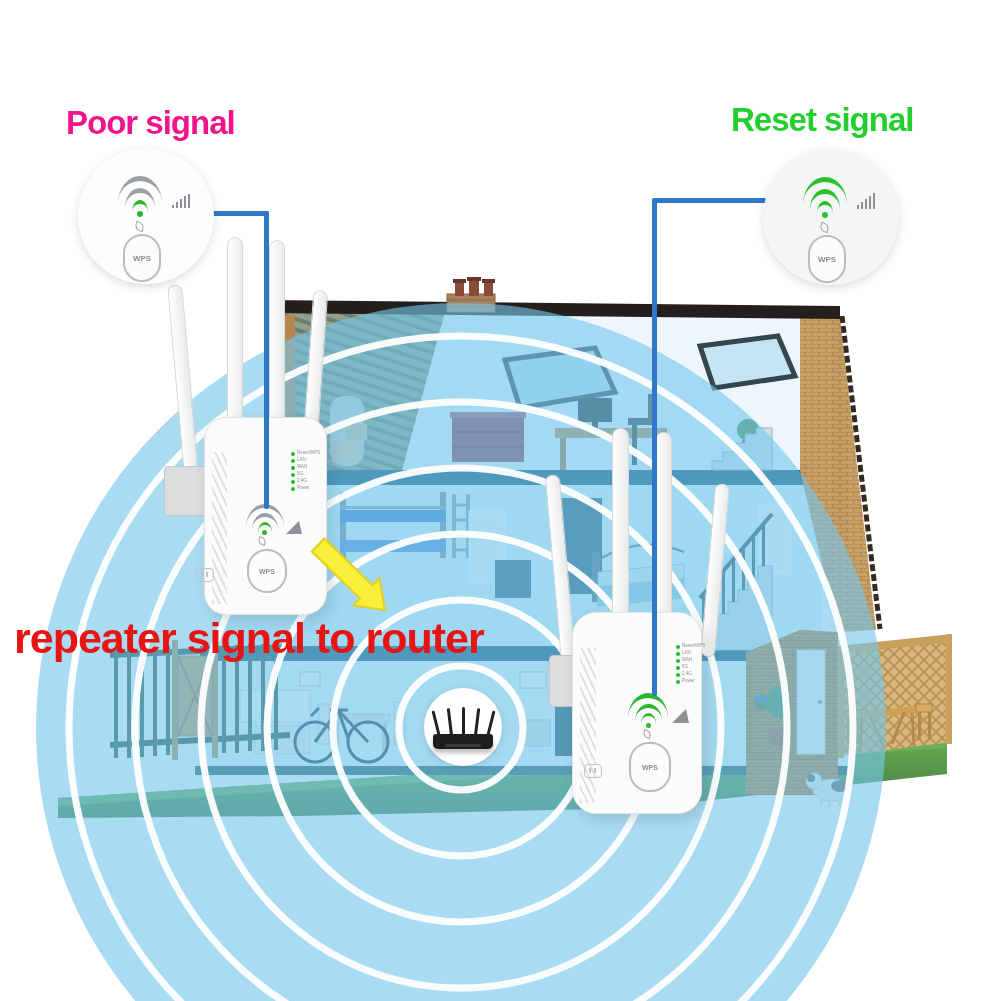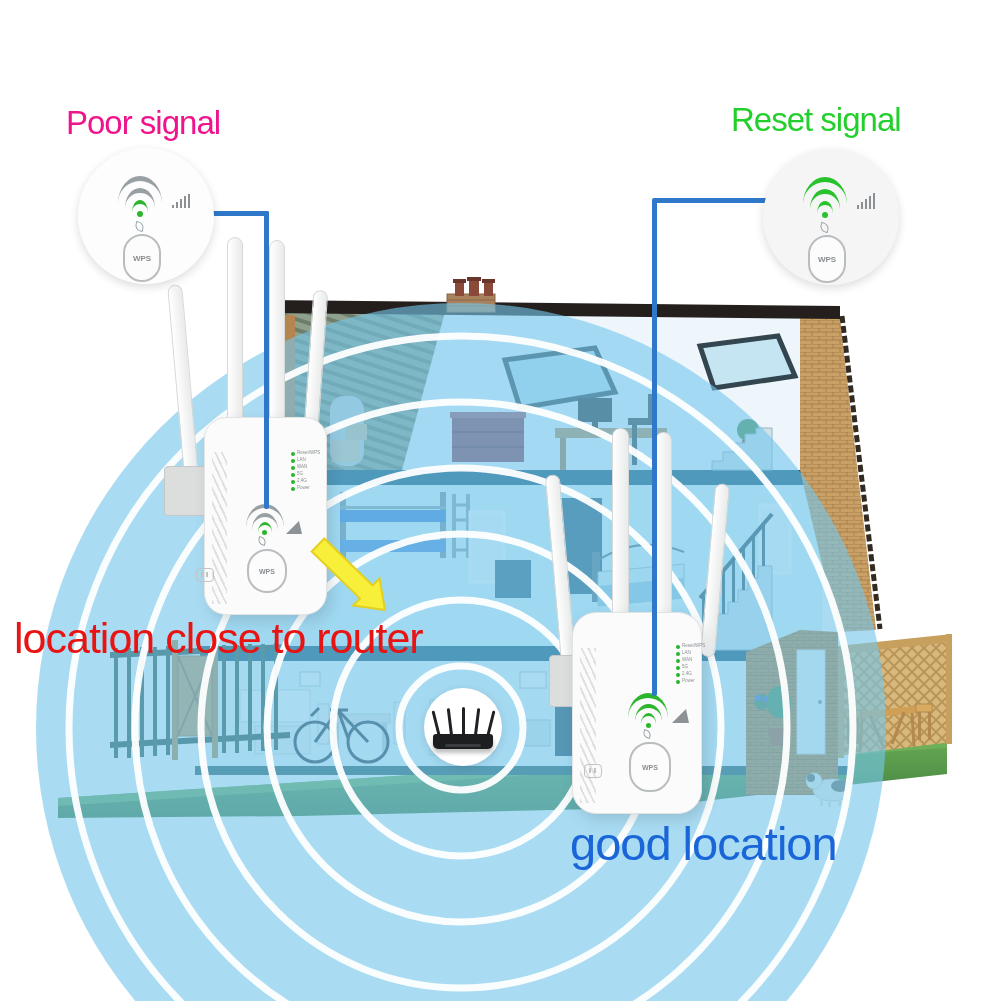--- a/index.html
+++ b/index.html
@@ -1,21 +1,21 @@
 <!DOCTYPE html>
 <html><head>
 <meta charset="utf-8">
 <style>
   html,body{margin:0;padding:0;background:#fff;}
   .stage{position:relative;width:1001px;height:1001px;overflow:hidden;background:#fff;
          font-family:"Liberation Sans",sans-serif;}
   .stage svg.layer{position:absolute;left:0;top:0;}
 
   
-  .caption{position:absolute;font-weight:normal;white-space:nowrap;letter-spacing:-1px;}
+  .caption{position:absolute;font-weight:bold;white-space:nowrap;letter-spacing:-1px;}
   .cap-poor{left:66px;top:104px;font-size:33px;color:#f0148c;}
   .cap-strong{left:731px;top:101px;font-size:33px;color:#23cf2c;}
   .cap-repeater{left:14px;top:614px;font-size:43px;color:#e81414;}
   .cap-good{left:570px;top:816px;font-size:47px;color:#1a66d8;}
 
   
   .conn{position:absolute;background:#2f78c9;border-radius:2px;}
 
   
   .badge{position:absolute;width:136px;height:136px;border-radius:50%;background:#fdfdfd;
@@ -411,16 +411,15 @@
     <span class="router-ant" style="left:62px;top:22px;transform:rotate(14deg);"></span>
     <div class="router-body"></div>
   </div>
 
   <svg class="layer" width="1001" height="1001" viewBox="0 0 1001 1001" style="pointer-events:none;">
     <polygon points="324.3,538.5 372.6,585.4 379.5,578.3 385,610 353.1,605.5 360,598.4 311.7,551.5" fill="#f8ef3a" stroke="#e3cf1f" stroke-width="2"></polygon>
   </svg>
 
   <div class="caption cap-poor">Poor signal</div>
   <div class="caption cap-strong">Reset signal</div>
-  <div class="caption cap-repeater">location close to router</div>
-  <div class="caption cap-good">good location</div>
+  <div class="caption cap-repeater">repeater signal to router</div>
 
 </div>
 
 </body></html>

